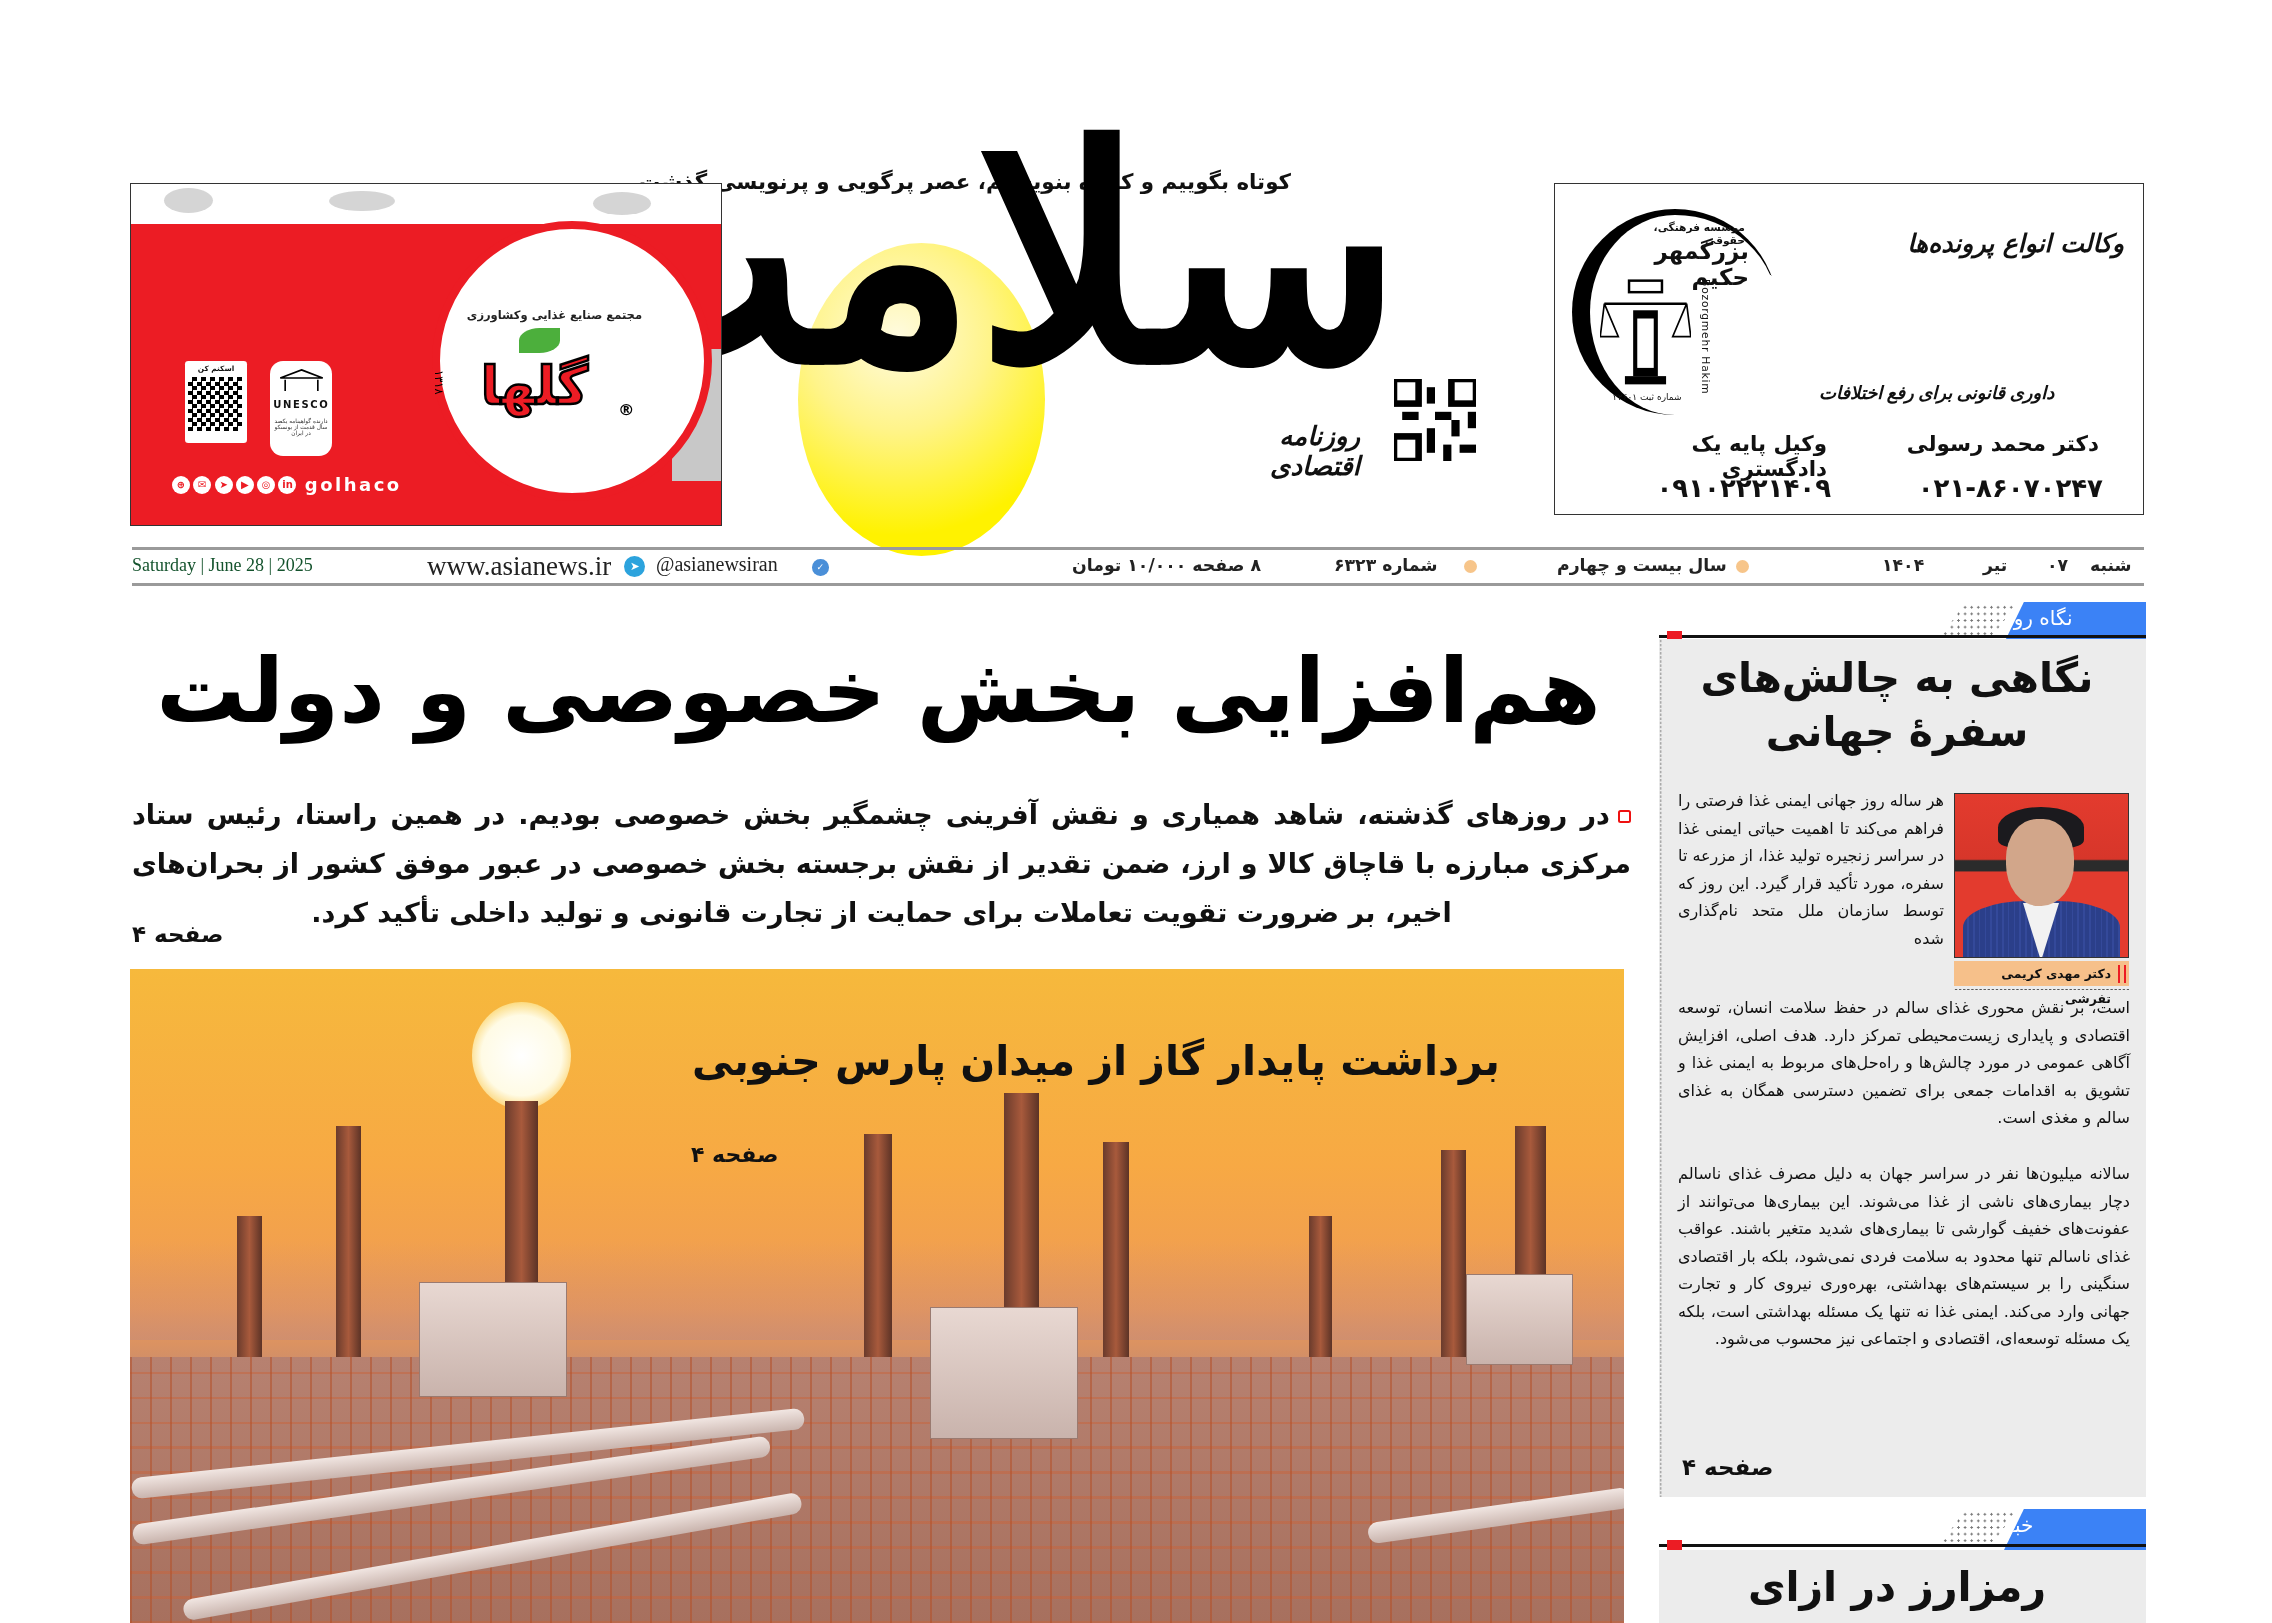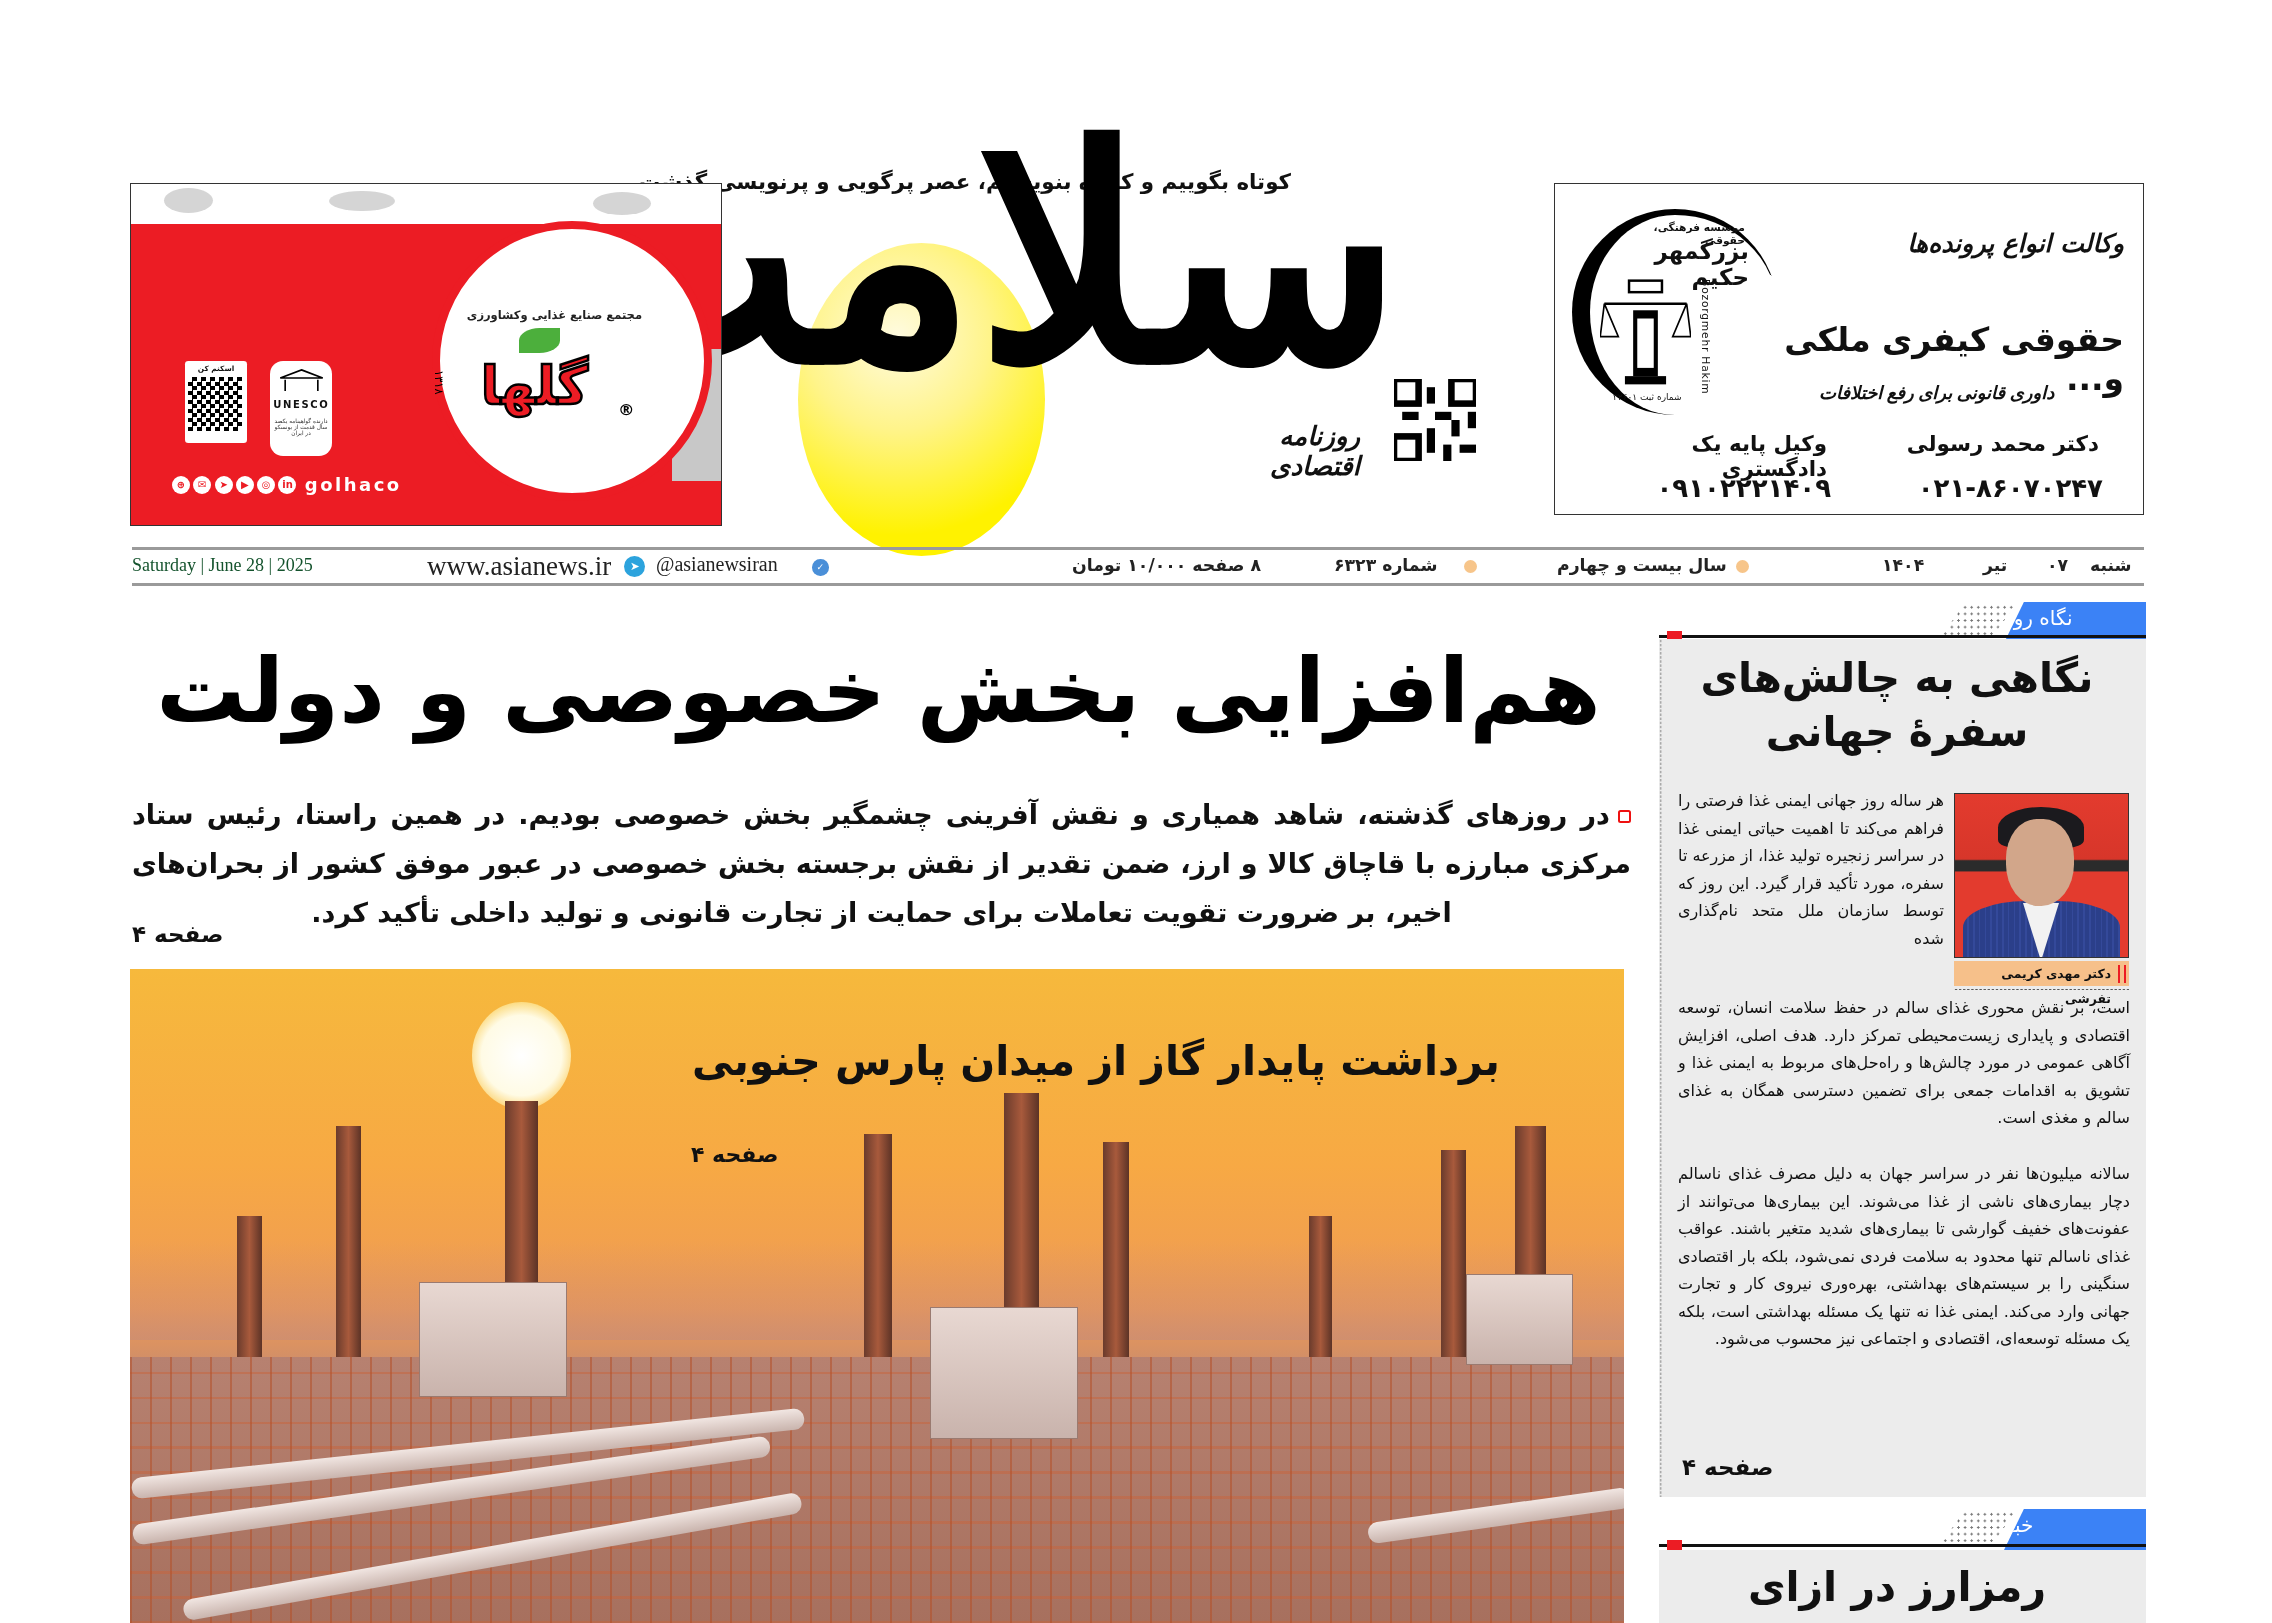--- a/index.html
+++ b/index.html
@@ -188,21 +188,20 @@
     <line x1="5" y1="30" x2="105" y2="30" stroke="#000" stroke-width="3"></line>
     <rect x="40" y="38" width="30" height="80" fill="#000"></rect>
     <rect x="45" y="48" width="20" height="60" fill="#fff"></rect>
     <polyline points="5,30 0,70 22,70 5,30" fill="none" stroke="#000" stroke-width="2"></polyline>
     <polyline points="105,30 88,70 110,70 105,30" fill="none" stroke="#000" stroke-width="2"></polyline>
     <rect x="30" y="118" width="50" height="10" fill="#000"></rect>
   </svg>
   <div class="latin">Bozorgmehr Hakim</div>
   <div class="regno">شماره ثبت ۳۲۶۰۱</div>
   <div class="line1">وکالت انواع پرونده‌ها</div>
-  <div class="line2">حقوقی کیفری ملکی و...</div>
   <div class="line3">داوری قانونی برای رفع اختلافات</div>
   <div class="name">دکتر محمد رسولی</div>
   <div class="title">وکیل پایه یک دادگستری</div>
   <div class="phone1">۰۲۱-۸۶۰۷۰۲۴۷</div>
   <div class="phone2">۰۹۱۰۲۲۲۱۴۰۹</div>
 </div>
 
 <div class="abs rule rule-top-l"></div>
 <div class="abs rule rule-top-r"></div>
 <div class="abs rule rule-bot"></div>

